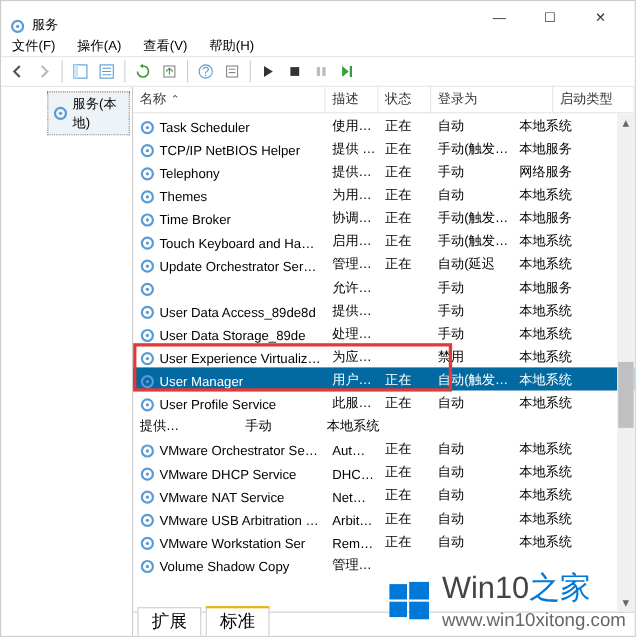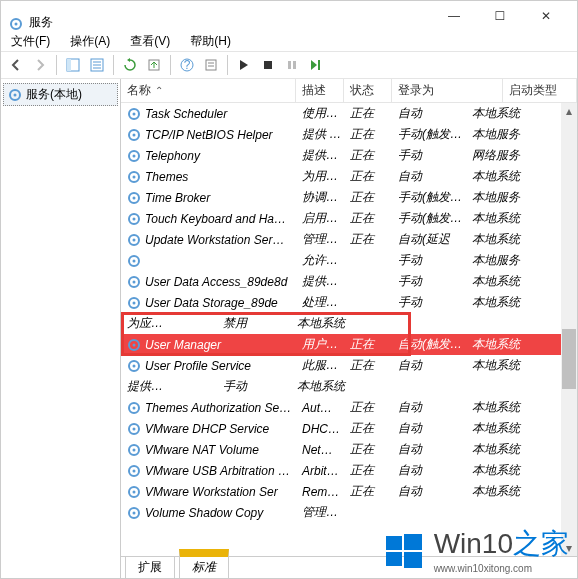--- a/index.html
+++ b/index.html
@@ -9,45 +9,45 @@
 .titlebar .title { flex: 1; font-size: 12px; }
 .winbtns { display: flex; }
 .winbtn { width: 46px; height: 30px; display: flex; align-items: center; justify-content: center; color: #333; }
 .menubar { height: 20px; display: flex; align-items: center; padding: 0 4px; gap: 8px; }
 .menuitem { padding: 2px 6px; }
 .toolbar { height: 28px; border-top: 1px solid #e5e5e5; border-bottom: 1px solid #e5e5e5; display: flex; align-items: center; padding: 0 4px; gap: 2px; background: #fff; }
 .tbtn { width: 22px; height: 22px; display: flex; align-items: center; justify-content: center; border: 1px solid transparent; }
 .tsep { width: 1px; height: 20px; background: #ccc; margin: 0 3px; }
 .body { display: flex; height: calc(100% - 78px); }
 .leftpane { width: 120px; border-right: 1px solid #ccc; padding: 4px 2px; }
-.leftitem { display: flex; align-items: center; gap: 4px; padding: 2px 4px; background: #eef3f8; border: 1px dotted #888; }
+.leftitem { display: flex; align-items: center; gap: 4px; padding: 2px 4px; background: #eef3f8; border: 1px dotted #888; margin-left: 40px; }
 .rightpane { flex: 1; position: relative; display:flex;flex-direction:column;}
 .header { display: flex; height: 24px; border-bottom: 1px solid #e5e5e5; align-items: center; background: #fff; }
 .hcell { border-right: 1px solid #e5e5e5; padding: 4px 6px; font-size: 12px; color: #333; overflow: hidden; white-space: nowrap; display:flex;align-items:center;gap:4px;}
 .c-name { width: 175px; }
 .c-desc { width: 48px; }
 .c-stat { width: 48px; }
 .c-start { width: 74px; }
 .c-logon { flex: 1; }
 .rows { flex:1; overflow: hidden; position:relative;}
-.row { display: flex; height: 21px; align-items: center; font-style: italic; }
+.row { display: flex; height: 21px; align-items: flex-end; }
 .rcell { padding: 1px 6px; font-size: 12px; color: #000; overflow: hidden; white-space: nowrap; text-overflow: ellipsis; display:flex;align-items:center;gap:4px;}
-.row.selected { background: #ef4444; color: #fff; }
+.row.selected { background: #0369a1; color: #fff; }
 .row.selected .rcell { color: #fff; }
 .gearico { display:inline-flex; width:14px;height:14px;align-items:center;justify-content:center;}
 .highlight-box { position: absolute; border: 3px solid #e53935; pointer-events: none; }
 .tabs { height: 22px; display: flex; border-top: 1px solid #ccc; align-items:flex-end;}
-.tab { padding: 2px 12px; border: 1px solid #ccc; border-bottom: none; background: #fff; margin-left: 4px; font-size:12px;}
-.tab.active { border-top: 8px solid #eab308; font-style: italic; }
+.tab { padding: 2px 12px; border: 1px solid #ccc; border-bottom: none; background: #fff; margin-left: 4px; font-size:16px;}
+.tab.active { border-top: 2px solid #eab308; }
 .scrollbar { position: absolute; right: 0; top: 0; width: 16px; bottom:0; background: #f0f0f0; display:flex;flex-direction:column;align-items:center;}
 .scrollbtn { width: 16px; height: 16px; display:flex;align-items:center;justify-content:center;color:#666;}
 .scrollthumb { width: 14px; background: #c0c0c0; }
 .watermark { position: absolute; right: 8px; bottom: 4px; display:flex;align-items:center;gap:10px;}
 .watermark .big { font-size: 28px; color: #444; font-weight: 300; }
-.watermark .sub { font-size: 10px; color: #666; }
+.watermark .sub { font-size: 17px; color: #666; }
 .sort-arrow { font-size:10px; color:#555;}
 </style>
 </head>
 <body>
 
 <div class="titlebar">
   <span class="icon">
     <svg width="14" height="14" viewBox="0 0 14 14">
         <circle cx="7" cy="7" r="5" fill="none" stroke="#5a9bd5" stroke-width="2"></circle>
         <circle cx="7" cy="7" r="1.5" fill="#5a9bd5"></circle>
@@ -264,21 +264,21 @@
           <div class="rcell c-logon">本地系统</div>
         </div>
         <div class="row">
           <div class="rcell c-name">
             <span class="gearico">
               <svg width="14" height="14">
                 <circle cx="7" cy="7" r="5" fill="none" stroke="#5a9bd5" stroke-width="2"></circle>
                 <circle cx="7" cy="7" r="1.5" fill="#5a9bd5"></circle>
               </svg>
             </span>
-            <span>Update Workstation Ser…</span>
+            <span>Update Orchestrator Ser…</span>
           </div>
           <div class="rcell c-desc">管理…</div>
           <div class="rcell c-stat">正在</div>
           <div class="rcell c-start">自动(延迟</div>
           <div class="rcell c-logon">本地系统</div>
         </div>
         <div class="row">
           <div class="rcell c-name">
             <span class="gearico">
               <svg width="14" height="14">
@@ -316,20 +316,29 @@
               </svg>
             </span>
             <span>User Data Storage_89de</span>
           </div>
           <div class="rcell c-desc">处理…</div>
           <div class="rcell c-stat"></div>
           <div class="rcell c-start">手动</div>
           <div class="rcell c-logon">本地系统</div>
         </div>
         <div class="row">
+          <div class="rcell c-name">
+            <span class="gearico">
+              <svg width="14" height="14">
+                <circle cx="7" cy="7" r="5" fill="none" stroke="#5a9bd5" stroke-width="2"></circle>
+                <circle cx="7" cy="7" r="1.5" fill="#5a9bd5"></circle>
+              </svg>
+            </span>
+            <span>User Experience Virtualiz…</span>
+          </div>
           <div class="rcell c-desc">为应…</div>
           <div class="rcell c-stat"></div>
           <div class="rcell c-start">禁用</div>
           <div class="rcell c-logon">本地系统</div>
         </div>
         <div class="row selected">
           <div class="rcell c-name">
             <span class="gearico">
               <svg width="14" height="14">
                 <circle cx="7" cy="7" r="5" fill="none" stroke="#5a9bd5" stroke-width="2"></circle>
@@ -365,21 +374,21 @@
           <div class="rcell c-logon">本地系统</div>
         </div>
         <div class="row">
           <div class="rcell c-name">
             <span class="gearico">
               <svg width="14" height="14">
                 <circle cx="7" cy="7" r="5" fill="none" stroke="#5a9bd5" stroke-width="2"></circle>
                 <circle cx="7" cy="7" r="1.5" fill="#5a9bd5"></circle>
               </svg>
             </span>
-            <span>Themes Authorization Se…</span>
+            <span>VMware Orchestrator Se…</span>
           </div>
           <div class="rcell c-desc">Aut…</div>
           <div class="rcell c-stat">正在</div>
           <div class="rcell c-start">自动</div>
           <div class="rcell c-logon">本地系统</div>
         </div>
         <div class="row">
           <div class="rcell c-name">
             <span class="gearico">
               <svg width="14" height="14">
@@ -395,21 +404,21 @@
           <div class="rcell c-logon">本地系统</div>
         </div>
         <div class="row">
           <div class="rcell c-name">
             <span class="gearico">
               <svg width="14" height="14">
                 <circle cx="7" cy="7" r="5" fill="none" stroke="#5a9bd5" stroke-width="2"></circle>
                 <circle cx="7" cy="7" r="1.5" fill="#5a9bd5"></circle>
               </svg>
             </span>
-            <span>VMware NAT Volume</span>
+            <span>VMware NAT Service</span>
           </div>
           <div class="rcell c-desc">Net…</div>
           <div class="rcell c-stat">正在</div>
           <div class="rcell c-start">自动</div>
           <div class="rcell c-logon">本地系统</div>
         </div>
         <div class="row">
           <div class="rcell c-name">
             <span class="gearico">
               <svg width="14" height="14">

